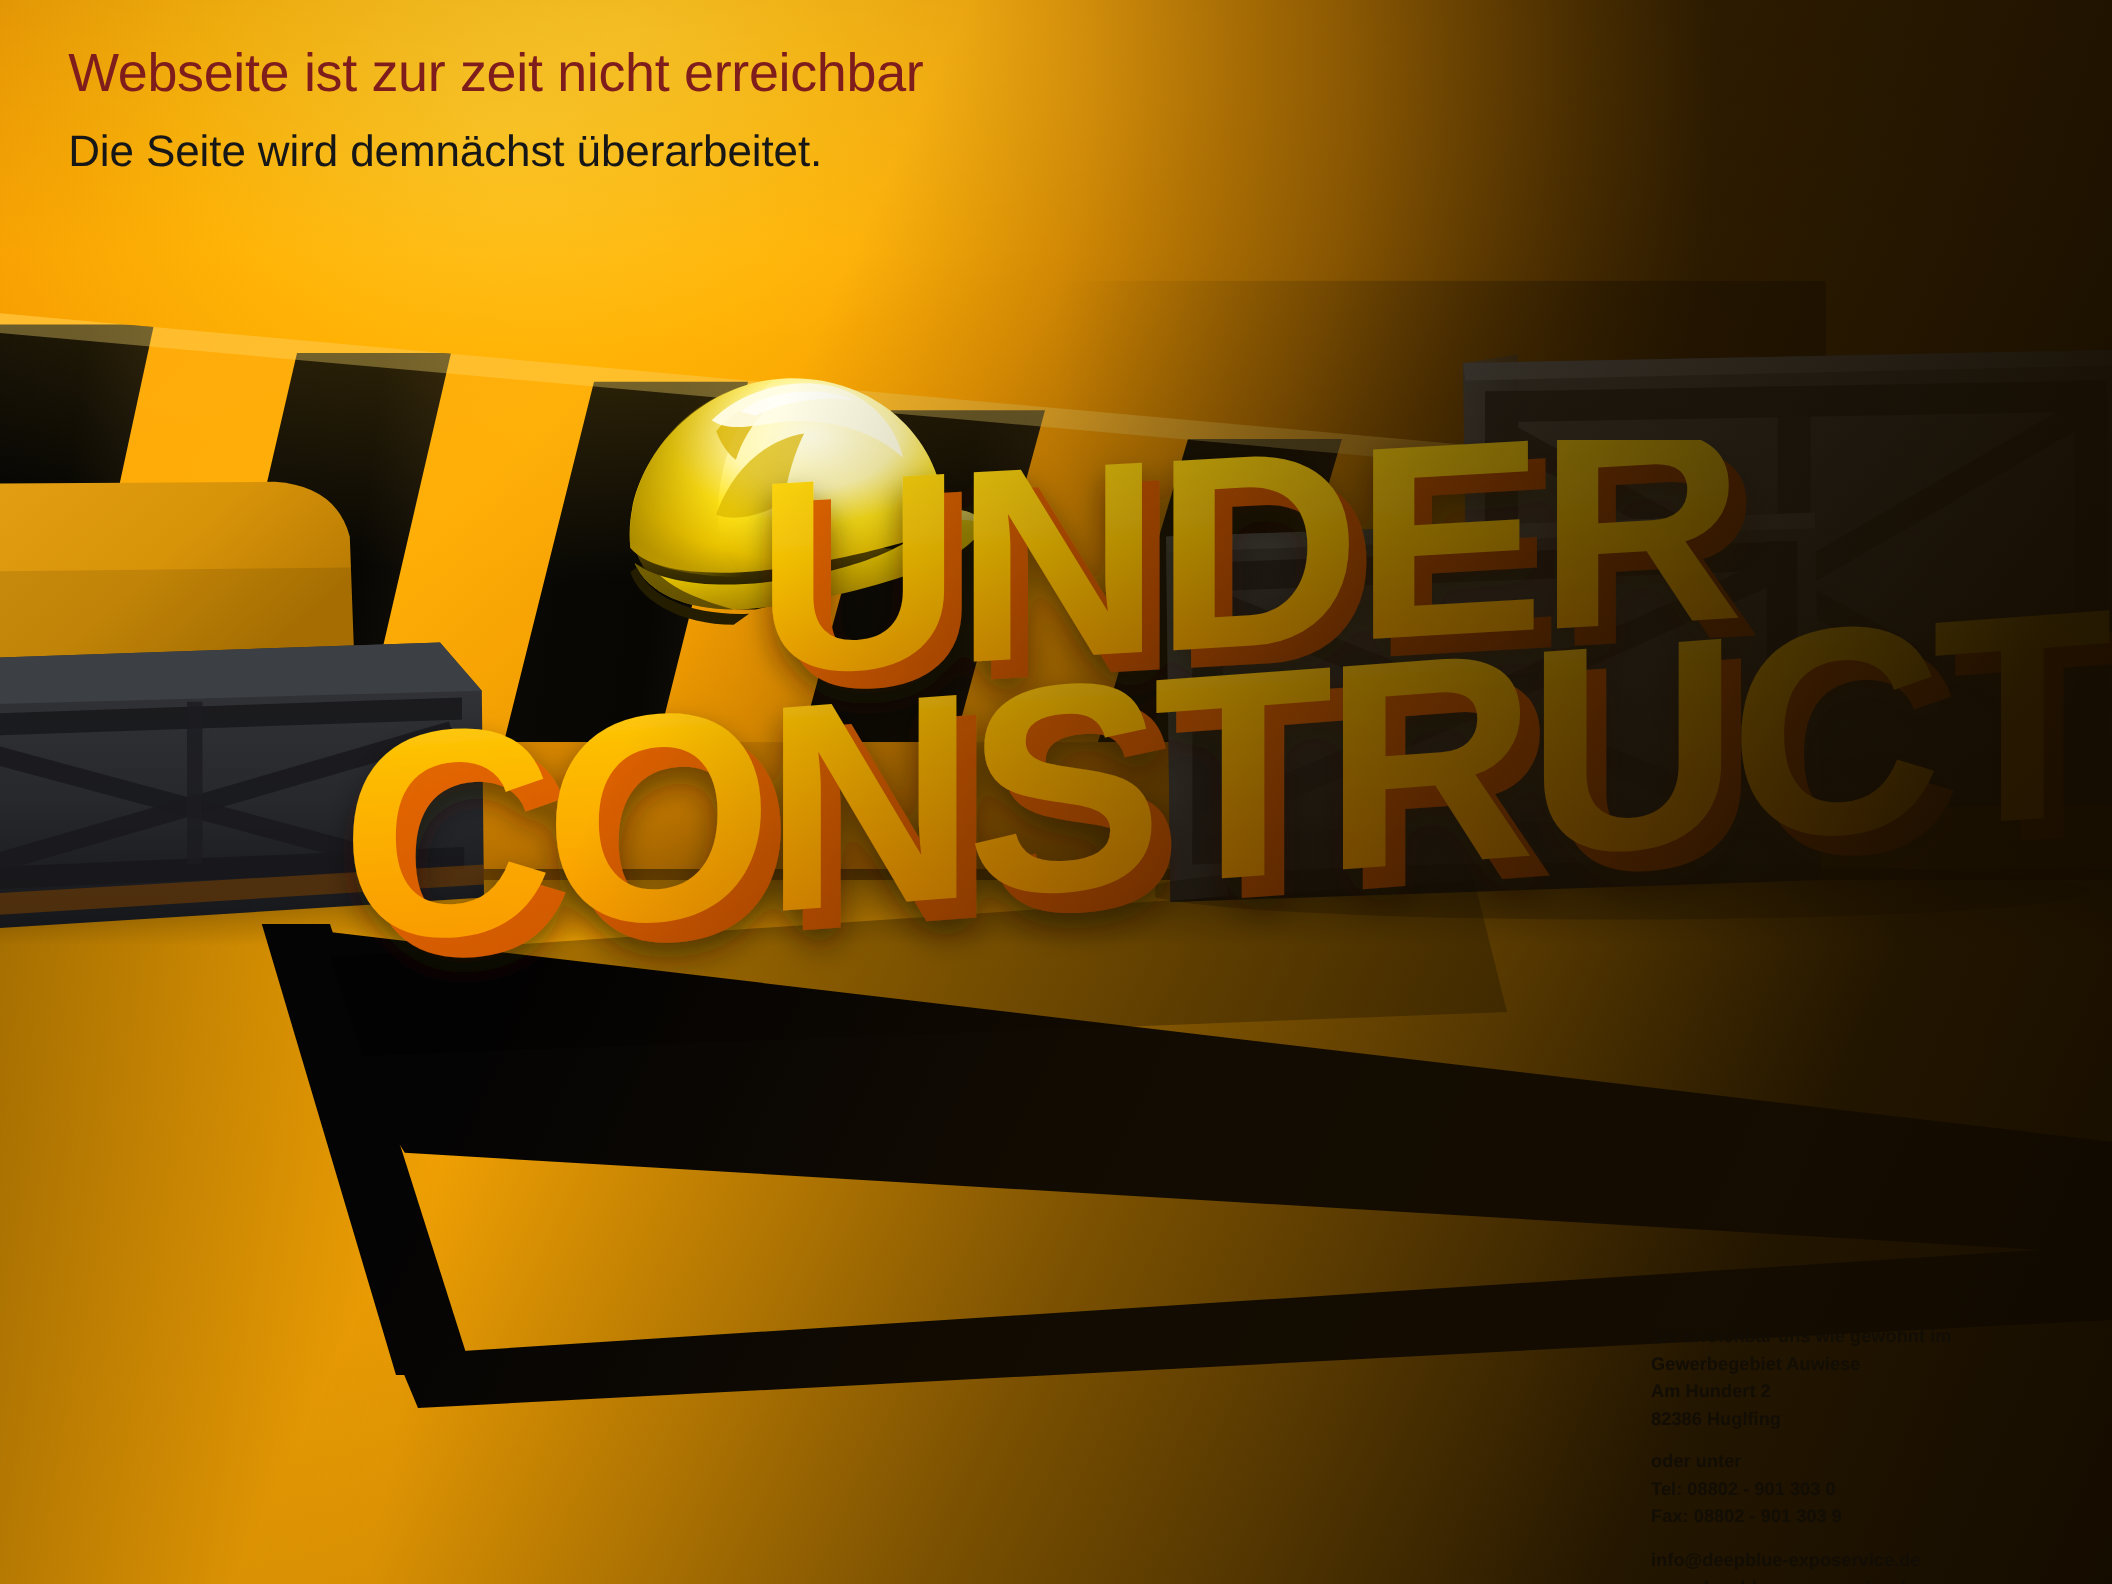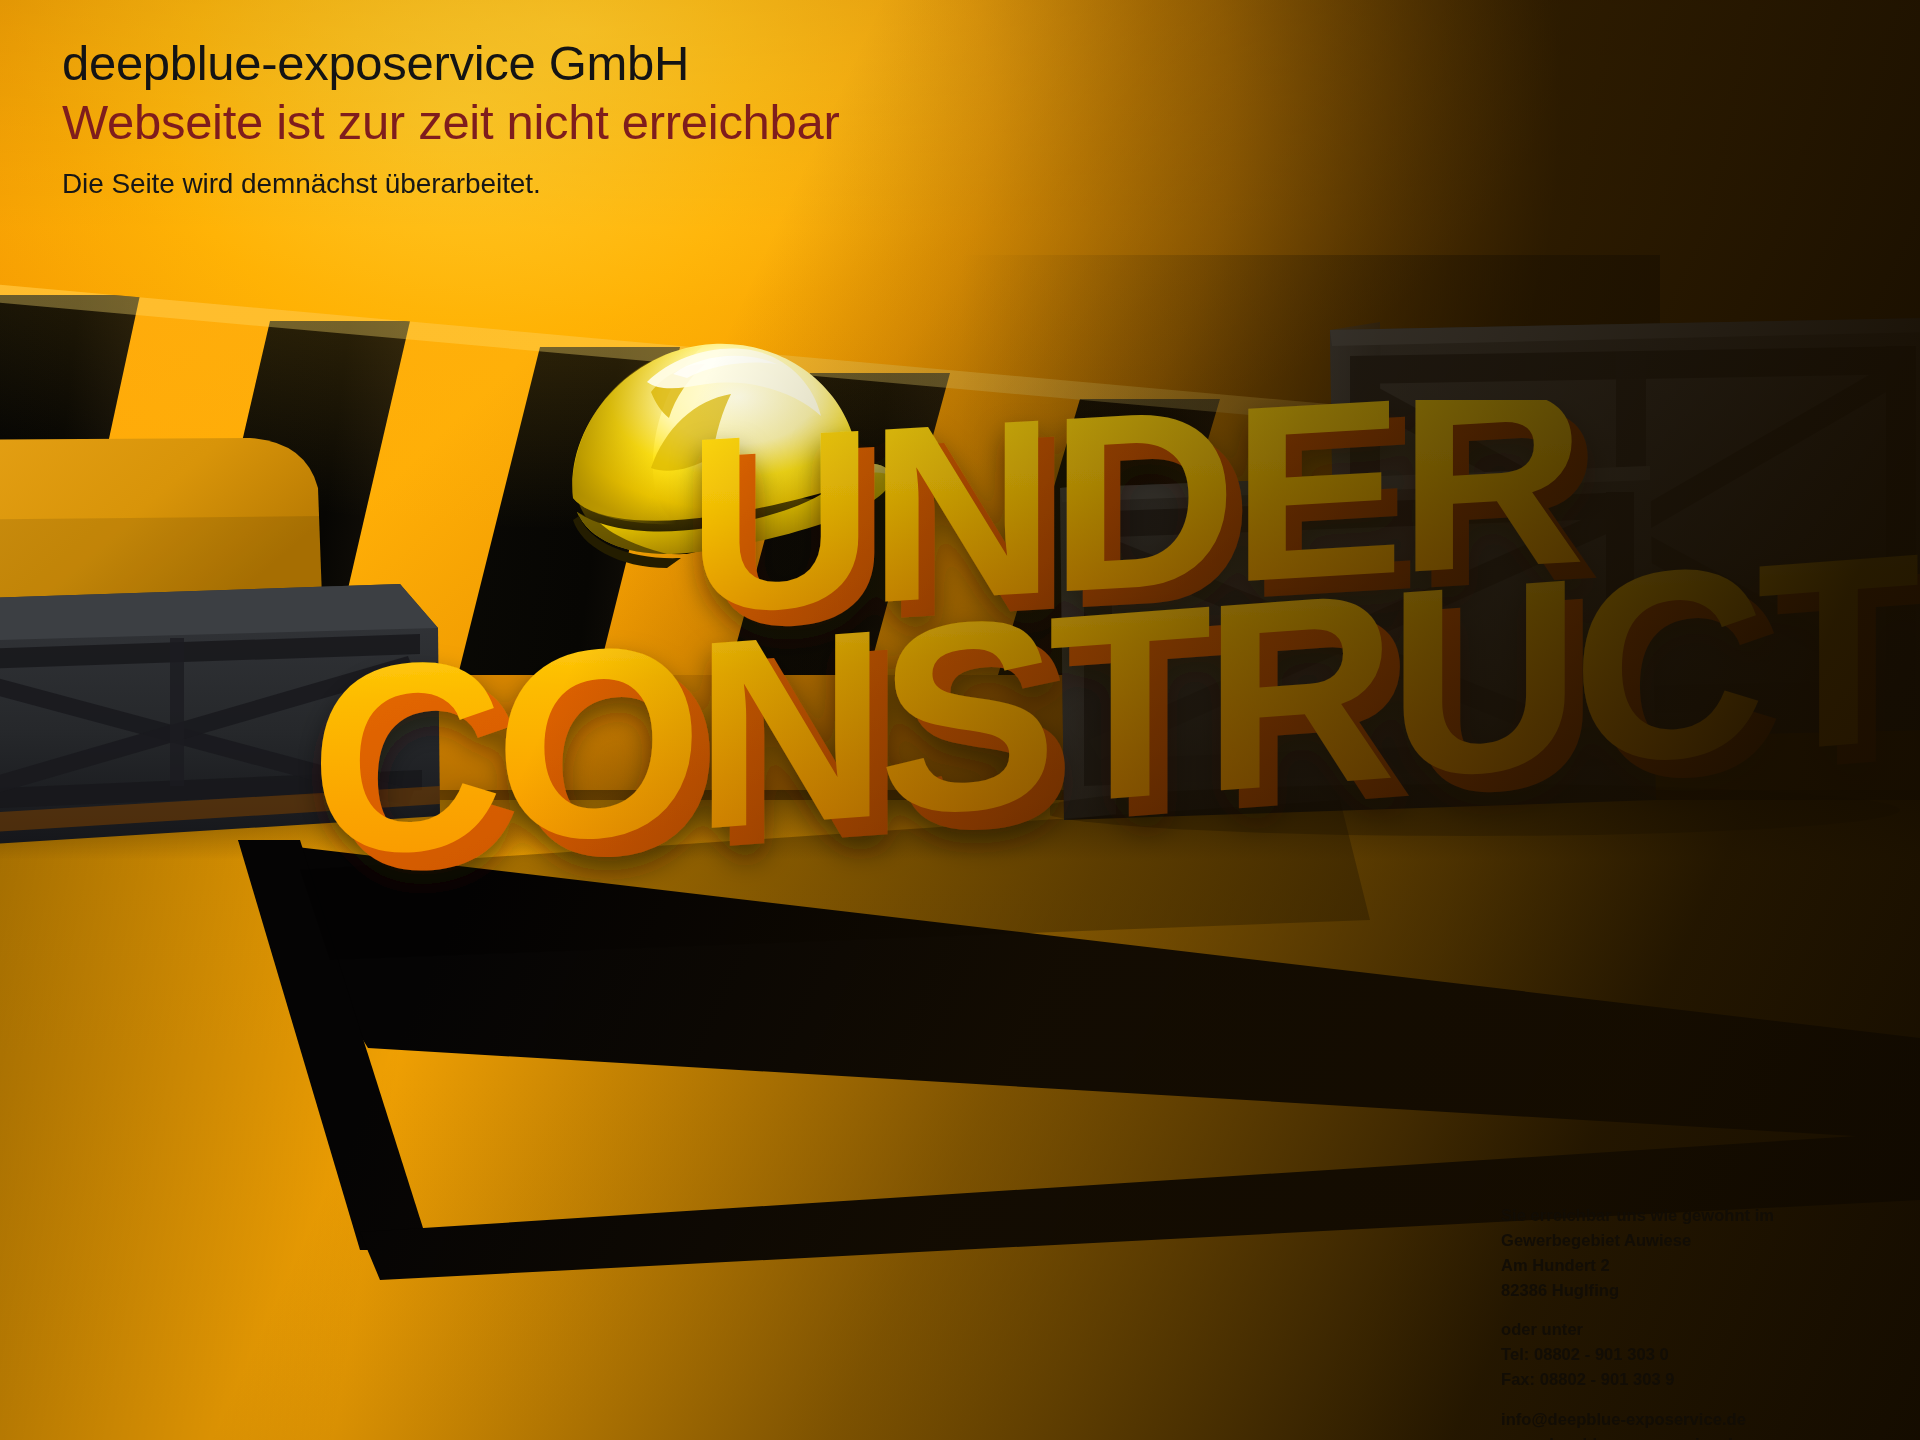--- a/index.html
+++ b/index.html
@@ -79,21 +79,21 @@
     font-family:"Liberation Sans", sans-serif;
     white-space:nowrap;
   }
   .hdr-line2{
     font-size:49px; font-weight:400; color:#7f1d1d;
     letter-spacing:-.3px; line-height:1.30;
     font-family:"Liberation Sans", sans-serif;
     white-space:nowrap;
   }
   .hdr-line3{
-    font-size:28px; font-weight:400; color:#171717;
+    font-size:40px; font-weight:400; color:#171717;
     letter-spacing:-.1px; line-height:1.5; margin-top:8px;
     font-family:"Liberation Sans", sans-serif;
     white-space:nowrap;
   }
 
   
   .contact{
     position:absolute; left:1501px; top:1203px;
     z-index:40;
     font-family:"Liberation Sans", sans-serif;
@@ -355,21 +355,20 @@
       <g filter="url(#softShadow)">
         <text x="310" y="480" font-family="'Liberation Sans', sans-serif" font-size="268" font-weight="bold" transform="translate(18,18) scale(1.0,1) skewY(-4.2)" fill="url(#sideGrad)" style="letter-spacing:-9px; font-stretch:condensed;">CONSTRUCTION</text>
         <text x="310" y="480" font-family="'Liberation Sans', sans-serif" font-size="268" font-weight="bold" transform="scale(1.0,1) skewY(-4.2)" fill="url(#faceBottom)" style="letter-spacing:-9px; font-stretch:condensed;">CONSTRUCTION</text>
       </g>
     </svg>
   </div>
 
   <div class="bg-vignette"></div>
 
   <div class="header">
-    <div class="hdr-line1">deepblue-exposervice GmbH</div>
     <div class="hdr-line2">Webseite ist zur zeit nicht erreichbar</div>
     <div class="hdr-line3">Die Seite wird demnächst überarbeitet.</div>
   </div>
 
   <div class="contact">
     <div>Sie erreichbar uns wie gewohnt im</div>
     <div>Gewerbegebiet Auwiese</div>
     <div>Am Hundert 2</div>
     <div>82386 Huglfing</div>
     <span class="gap"></span>

